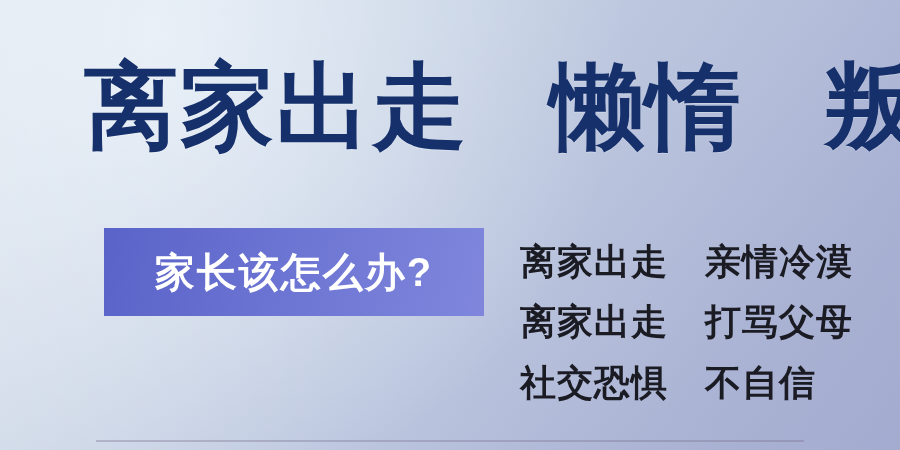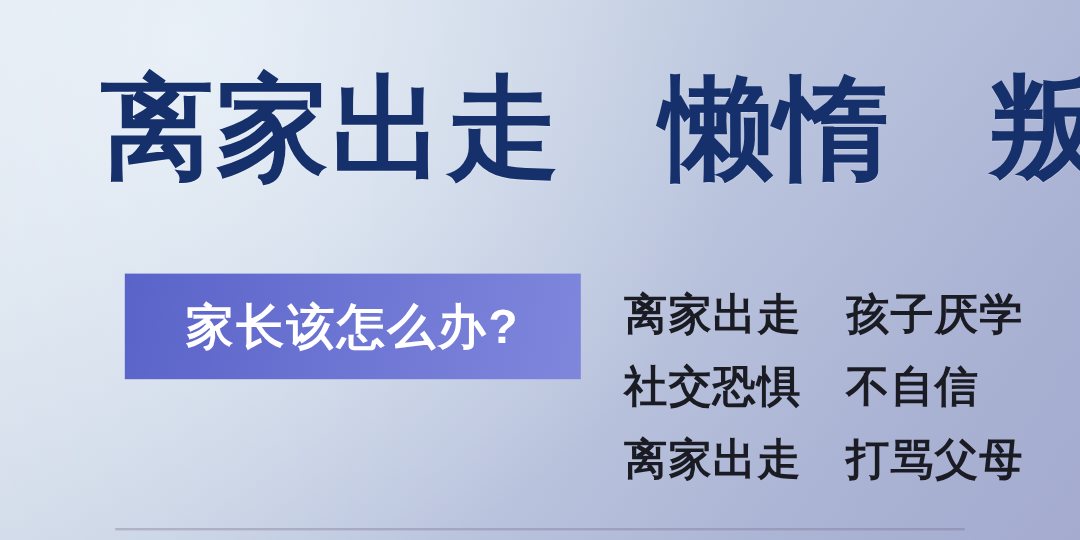--- a/index.html
+++ b/index.html
@@ -120,26 +120,26 @@
     <span>叛逆</span>
   </div>
 
   <div class="cta">
     <span class="cta-label">家长该怎么办?</span>
   </div>
 
   <div class="keywords">
     <span class="krow">
       <span class="kw">离家出走</span>
-      <span class="kw">孩子厌学</span>
+      <span class="kw">亲情冷漠</span>
+    </span>
+    <span class="krow">
+      <span class="kw">离家出走</span>
+      <span class="kw">打骂父母</span>
     </span>
     <span class="krow">
       <span class="kw">社交恐惧</span>
       <span class="kw">不自信</span>
-    </span>
-    <span class="krow">
-      <span class="kw">离家出走</span>
-      <span class="kw">打骂父母</span>
     </span>
   </div>
 
   <div class="bottom-line"></div>
 </div>
 
 </body></html>

